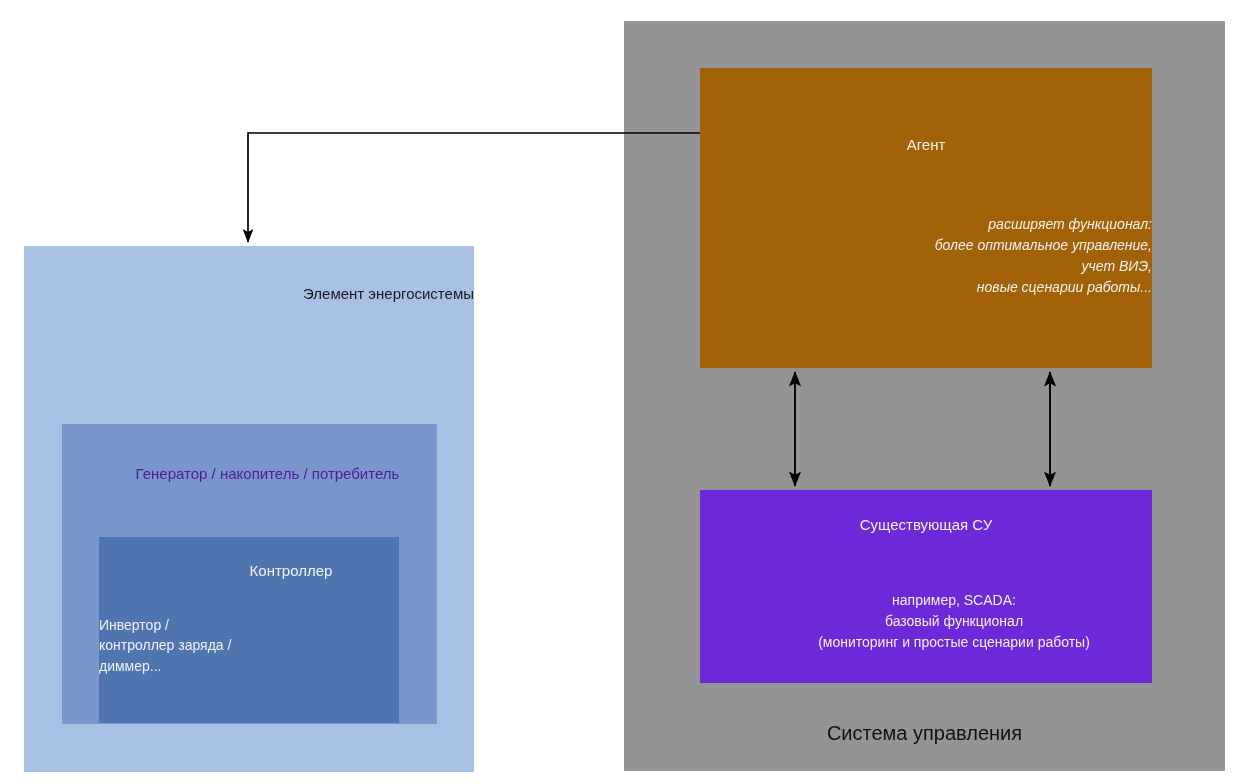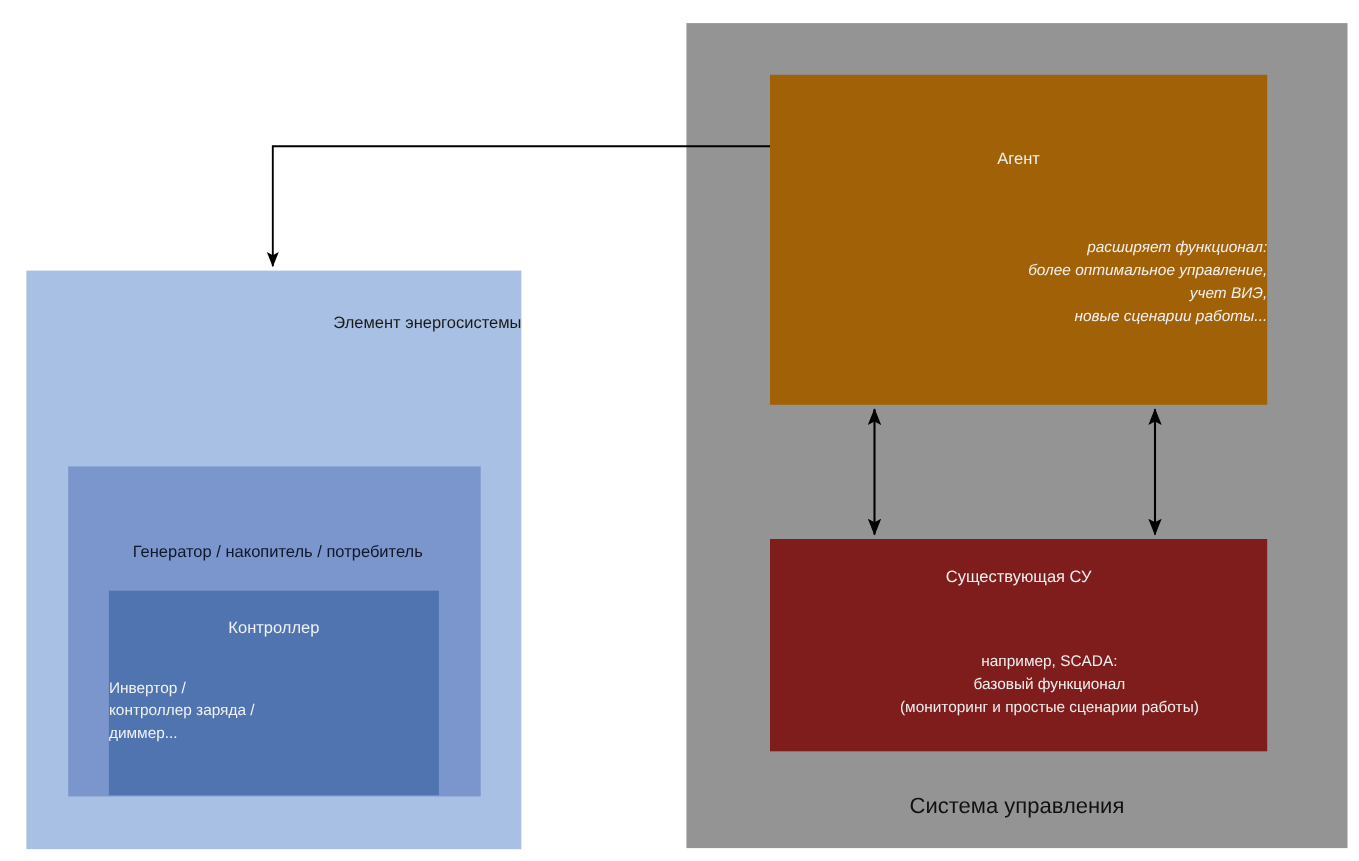--- a/index.html
+++ b/index.html
@@ -46,47 +46,47 @@
   
   #generator-box {
     left: 62px;
     top: 424px;
     width: 375px;
     height: 300px;
     background: #7b95cd;
   }
   #generator-title {
     position: absolute;
-    left: 3px;
+    left: 18px;
     top: 40px;
     width: 100%;
     text-align: center;
     font-size: 15px;
-    color: #0f172a;
-    line-height: 1.35;
-    margin-top: 28px;
+    color: #4c1d95;
+    line-height: 1.35;
   }
 
   
   #controller-box {
     left: 99px;
     top: 537px;
     width: 300px;
     height: 186px;
     background: #4f74b0;
   }
   #controller-title {
     position: absolute;
     left: 0;
     top: 24px;
     width: 100%;
     text-align: center;
     font-size: 15px;
     color: #f2f2f2;
     line-height: 1.35;
+    padding-left: 42px;
   }
   #controller-desc {
     position: absolute;
     left: 0;
     top: 78px;
     width: 100%;
     text-align: left;
     font-size: 14px;
     color: #f2f2f2;
     line-height: 1.45;
@@ -142,21 +142,21 @@
     white-space: pre-line;
     font-style: italic;
   }
 
   
   #existing-cs-box {
     left: 700px;
     top: 490px;
     width: 452px;
     height: 193px;
-    background: #7f1d1d;
+    background: #6d28d9;
     padding-left: 22px;
   }
   #existing-cs-title {
     position: absolute;
     left: 0;
     top: 25px;
     width: 100%;
     text-align: center;
     font-size: 15px;
     color: #f0f0f0;

